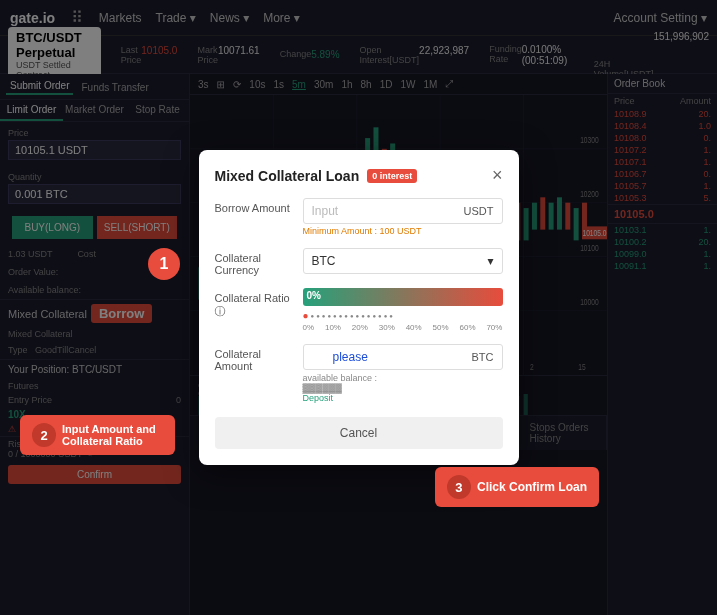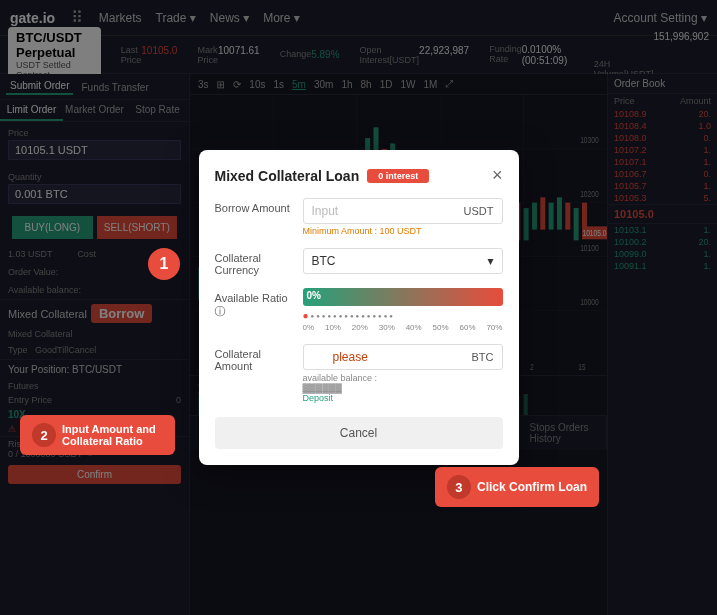--- a/index.html
+++ b/index.html
@@ -294,21 +294,21 @@
       font-weight: bold;
       color: #222;
       display: flex;
       align-items: center;
       gap: 8px;
     }
     .interest-badge {
       background: #e74c3c;
       color: #fff;
       font-size: 9px;
-      padding: 2px 11px;
+      padding: 2px 5px;
       border-radius: 3px;
     }
     .modal-close {
       font-size: 18px;
       color: #666;
       cursor: pointer;
       line-height: 1;
     }
 
     .modal-row {
@@ -780,21 +780,21 @@
       <div class="modal-row-content">
         <div style="border:1px solid #ddd; border-radius:3px; padding:5px 8px; display:flex; justify-content:space-between; align-items:center; font-size:12px; cursor:pointer;">
           <span>BTC</span>
           <span>▾</span>
         </div>
       </div>
     </div>
 
     <div class="modal-row">
       <div class="modal-row-label">
-        <span>Available Ratio</span>
+        <span>Collateral Ratio</span>
         <span>ⓘ</span>
       </div>
       <div class="modal-row-content">
         <div class="ratio-bar">
           <span class="ratio-bar-label">0%</span>
         </div>
         <div style="display:flex; align-items:center; gap:2px; margin-bottom:2px;">
           <span style="color:#e74c3c; font-size:10px;">●</span>
           <span style="color:#888;font-size:6px;">●</span>
           <span style="color:#888;font-size:6px;">●</span>
@@ -822,21 +822,21 @@
           <span>60%</span>
           <span>70%</span>
         </div>
       </div>
     </div>
 
     <div class="modal-row">
       <div class="modal-row-label">Collateral Amount</div>
       <div class="modal-row-content">
         <div style="border:1px solid #ddd; border-radius:3px; padding:5px 8px; display:flex; justify-content:space-between; align-items:center; font-size:12px;">
-          <span style="color:#c2410c;padding-left:21px;">please</span>
+          <span style="color:#1d4ed8;padding-left:21px;">please</span>
           <span style="color:#555;font-size:11px;">BTC</span>
         </div>
         <div class="available-row">
           <span>available balance :</span>
           <span>▓▓▓▓▓▓</span>
           <a class="deposit-link">Deposit</a>
         </div>
       </div>
     </div>
 

